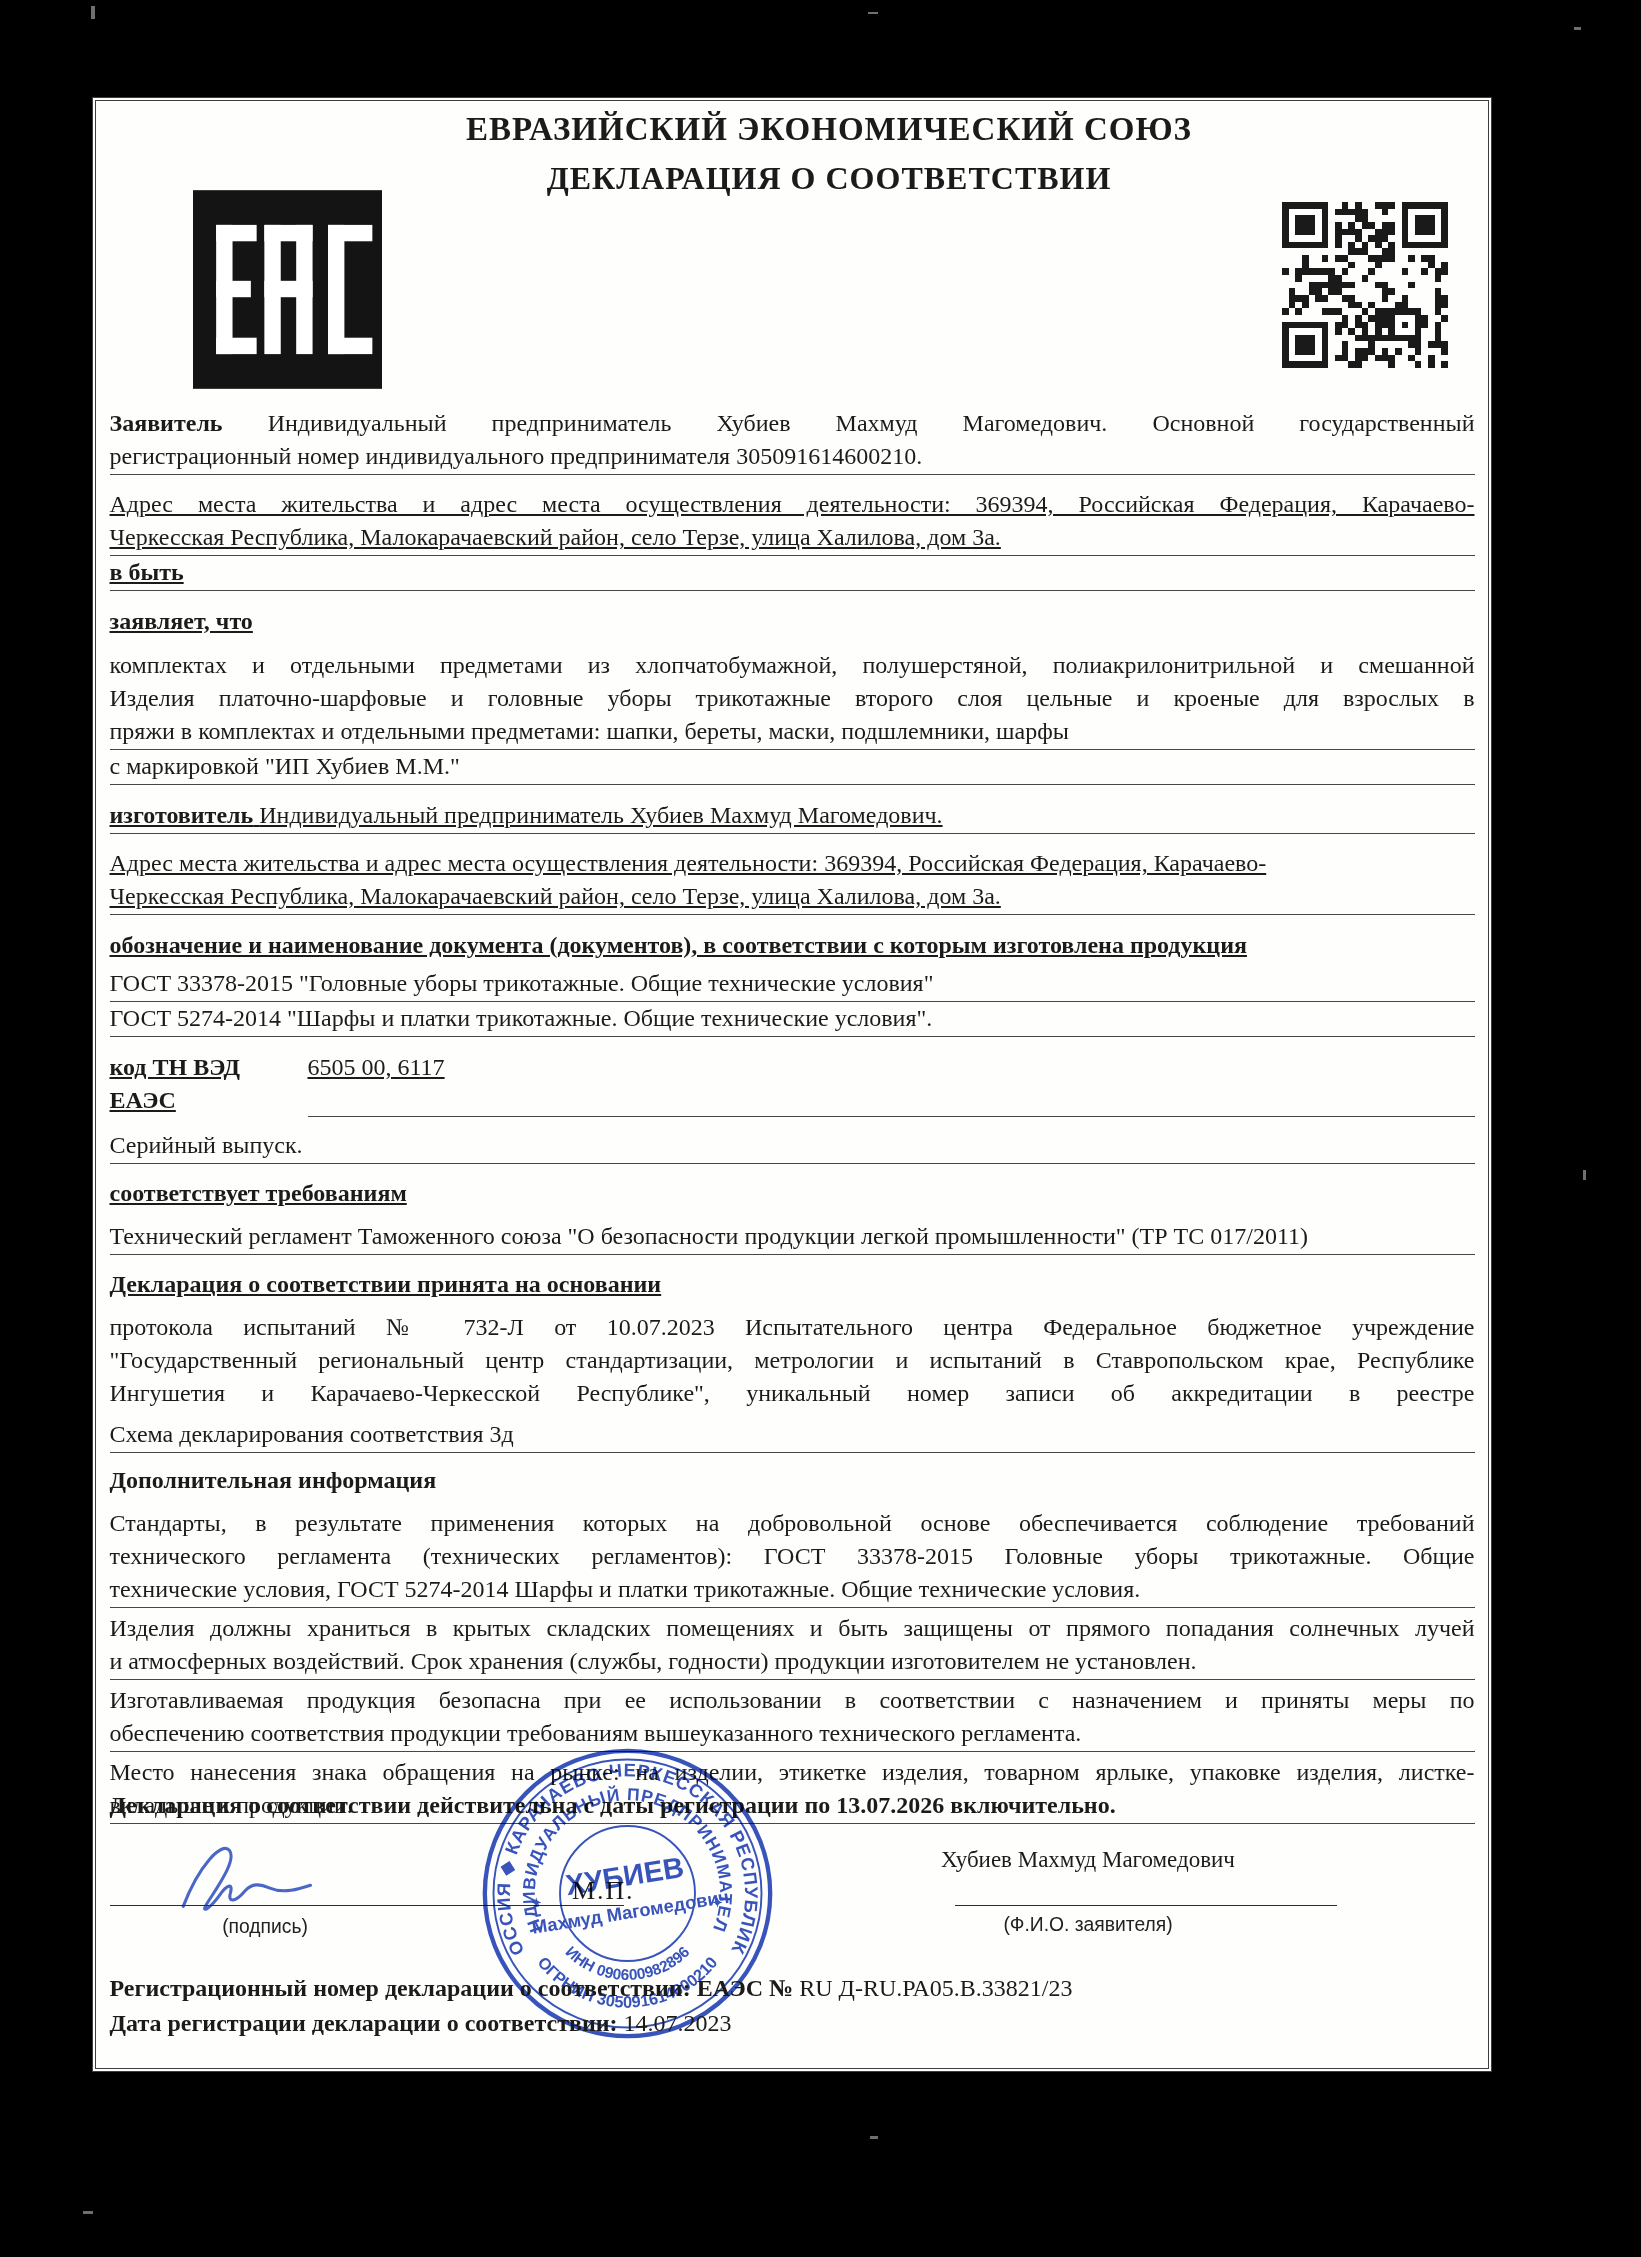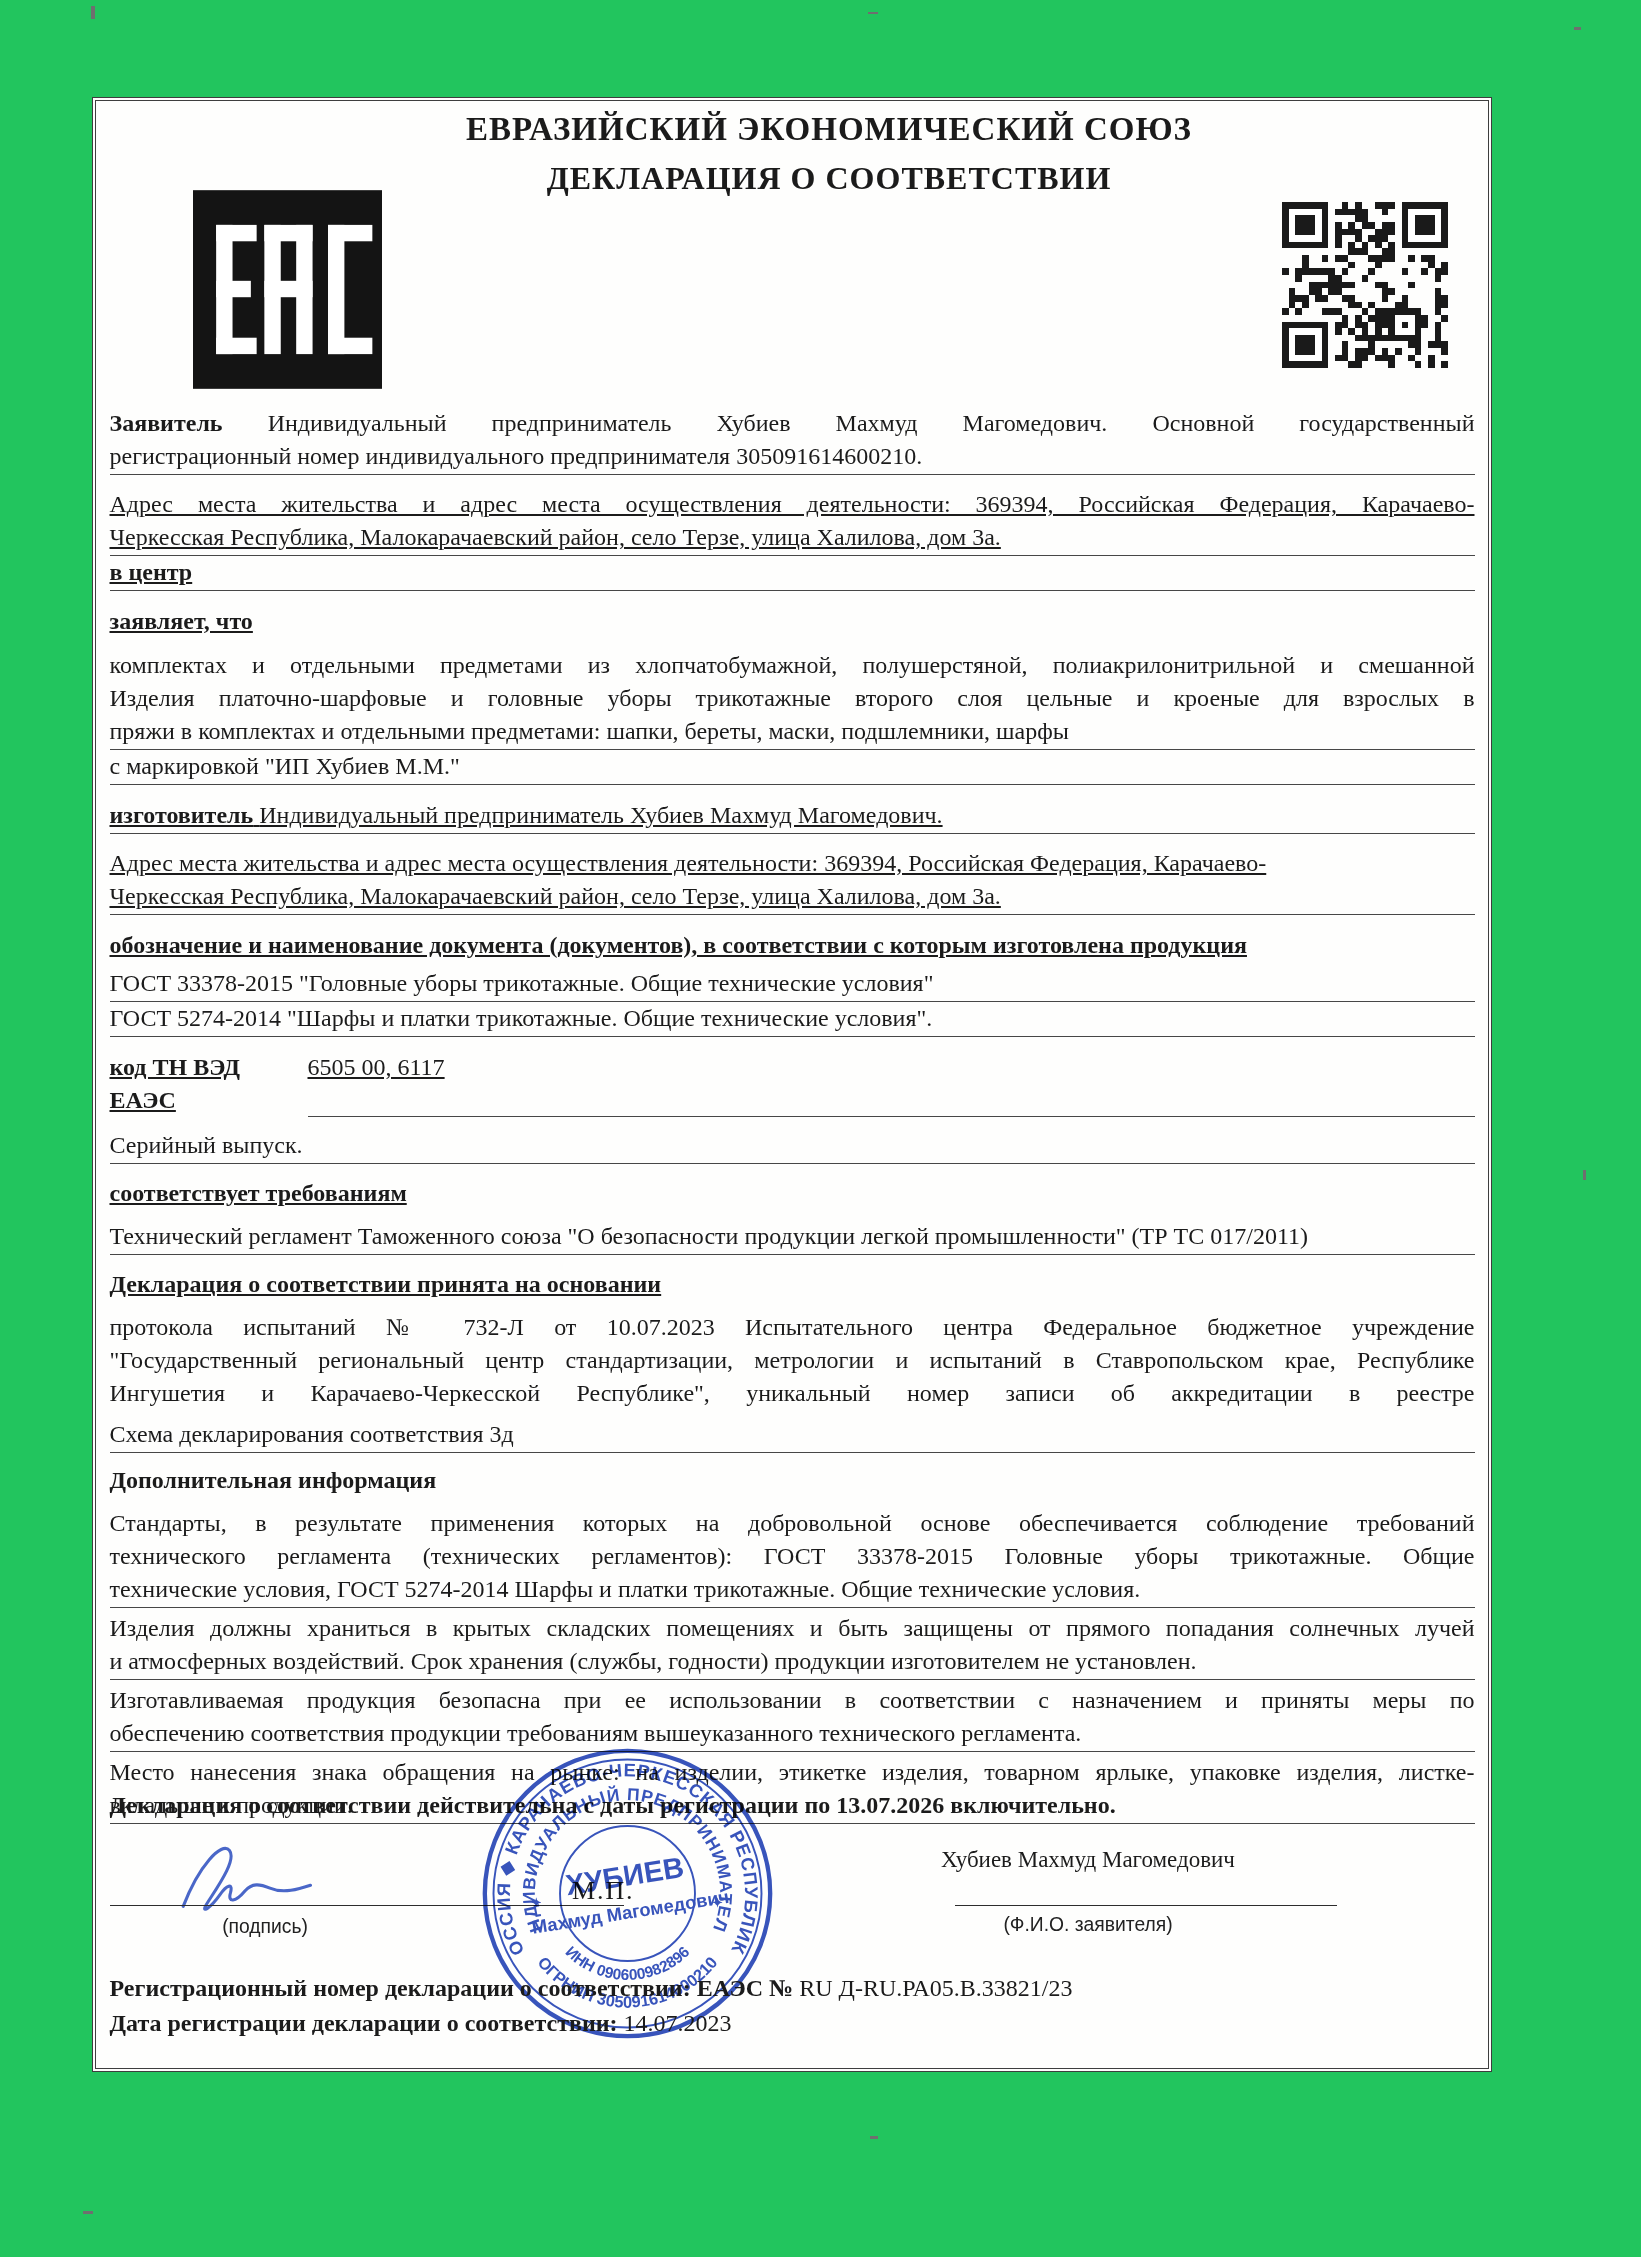--- a/index.html
+++ b/index.html
@@ -1,16 +1,16 @@
 <!DOCTYPE html>
 <html lang="ru" style="--stamp: #2847b8;"><head>
 <meta charset="utf-8">
 <style>
   html,body{margin:0;padding:0;}
-  .page{position:relative;width:1641px;height:2257px;background:#22c55e;
+  .page{position:relative;width:1641px;height:2257px;background:#000000;
         font-family:"Liberation Serif", serif;color:#1b1b1b;overflow:hidden;}
   .doc{position:absolute;left:92px;top:97px;width:1400px;height:1975px;
        border:4.8px double #3e3e3e;background:#fefefd;box-sizing:border-box;}
   .content{position:absolute;left:0;top:0;right:0;bottom:0;padding:0 13.5px;}
 
   
   .hdr{position:relative;height:292px;}
   .title{ text-align:center;font-weight:bold;transform:translateX(37px);}
   .t1{font-size:33px;letter-spacing:1px;margin-top:9.7px;}
   .t2{font-size:32px;letter-spacing:1px;margin-top:12px;}
@@ -291,21 +291,21 @@
       <div class="body">
 
         <div class="sec mt4">
           <div class="ln j"><span class="b">Заявитель</span> <span>Индивидуальный предприниматель Хубиев Махмуд Магомедович. Основной государственный</span></div>
           <div class="ln u">регистрационный номер индивидуального предпринимателя 305091614600210.</div>
         </div>
 
         <div class="mt14">
           <div class="ln j">Адрес места жительства и адрес места осуществления деятельности: 369394, Российская Федерация, Карачаево-</div>
           <div class="ln u">Черкесская Республика, Малокарачаевский район, село Терзе, улица Халилова, дом 3а.</div>
-          <div class="ln u b">в центр</div>
+          <div class="ln u b">в быть</div>
         </div>
 
         <div class="ln b mt14">заявляет, что</div>
 
         <div class="mt12">
           <div class="ln j">комплектах и отдельными предметами из хлопчатобумажной, полушерстяной, полиакрилонитрильной и смешанной</div>
           <div class="ln j">Изделия платочно-шарфовые и головные уборы трикотажные второго слоя цельные и кроеные для взрослых в</div>
           <div class="ln u">пряжи в комплектах и отдельными предметами: шапки, береты, маски, подшлемники, шарфы</div>
           <div class="ln u">с маркировкой "ИП Хубиев М.М."</div>
         </div>

